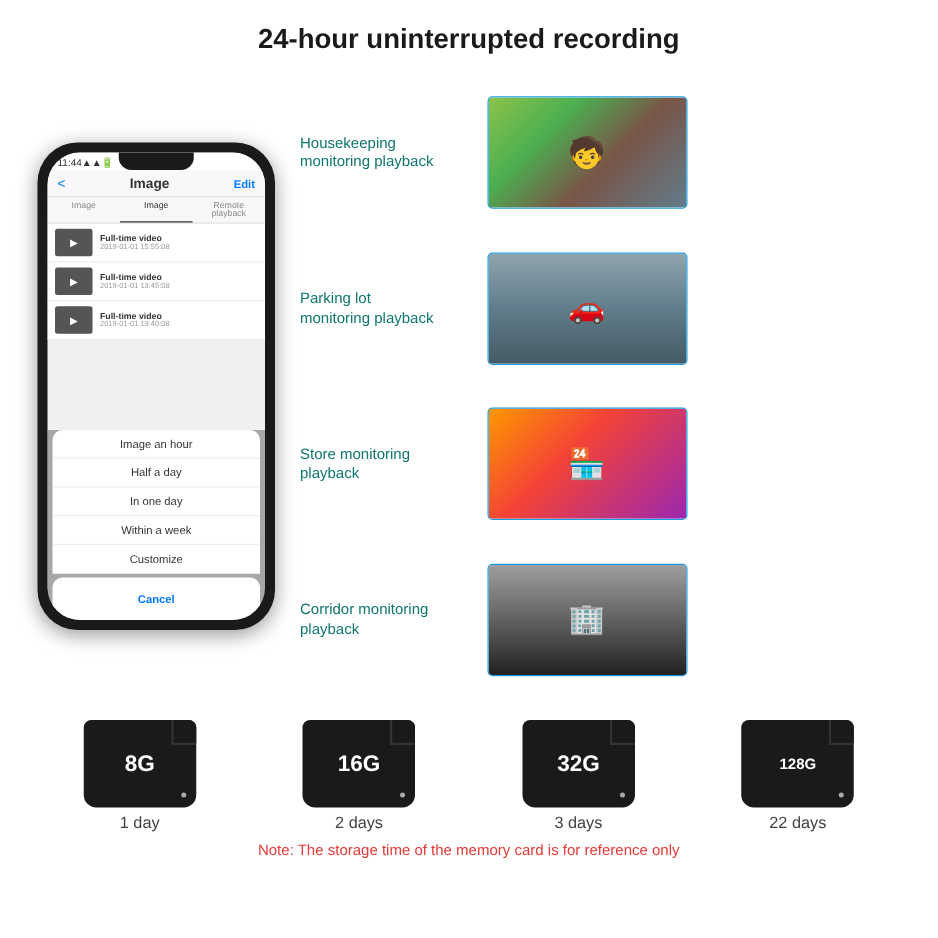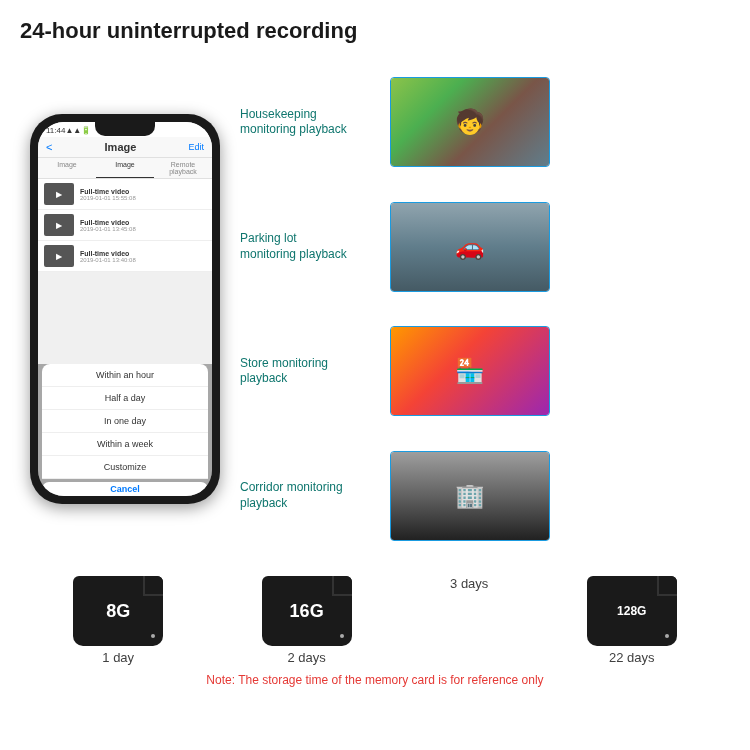--- a/index.html
+++ b/index.html
@@ -7,20 +7,21 @@
       width: 750px;
       height: 750px;
       background: #ffffff;
       font-family: Arial, sans-serif;
       overflow: hidden;
       position: relative;
     }
 
     
     .header {
+      text-align: center;
       padding: 18px 20px 10px;
       font-size: 22px;
       font-weight: bold;
       color: #1a1a1a;
     }
 
     
     .main-content {
       display: flex;
       flex-direction: row;
@@ -93,20 +94,21 @@
 
     .app-header .title {
       font-size: 11px;
       font-weight: bold;
       color: #333;
     }
 
     .app-header .edit {
       color: #007aff;
       font-size: 9px;
+      font-weight: bold;
     }
 
     .app-header .back {
       color: #007aff;
       font-size: 11px;
     }
 
     
     .app-tabs {
       background: #f8f8f8;
@@ -194,21 +196,21 @@
       font-size: 9px;
       color: #333;
       border-bottom: 1px solid #eee;
     }
 
     .dropdown-cancel {
       background: #fff;
       margin: 3px 4px 0;
       border-radius: 8px;
       text-align: center;
-      padding: 2px 4px;
+      padding: 12px 4px;
       font-size: 9px;
       font-weight: bold;
       color: #007aff;
     }
 
     
     .monitoring-section {
       flex: 1;
       display: flex;
       flex-direction: column;
@@ -412,21 +414,21 @@
             <div class="video-thumb"></div>
             <div class="video-info">
               <div class="video-title">Full-time video</div>
               <div class="video-date">2019-01-01 13:40:08</div>
             </div>
           </div>
         </div>
 
         <div class="dropdown-overlay">
           <div class="dropdown-menu">
-            <div class="dropdown-item">Within an hour</div>
+            <div class="dropdown-item">Image an hour</div>
             <div class="dropdown-item">Half a day</div>
             <div class="dropdown-item">In one day</div>
             <div class="dropdown-item">Within a week</div>
             <div class="dropdown-item">Customize</div>
           </div>
           <div class="dropdown-cancel">Cancel</div>
         </div>
 
       </div>
     </div>
@@ -478,20 +480,24 @@
 
     <div class="storage-card-wrap">
       <div class="sd-card">
         <span class="sd-card-label">16G</span>
         <div class="sd-card-dot"></div>
       </div>
       <div class="storage-days">2 days</div>
     </div>
 
     <div class="storage-card-wrap">
+      <div class="sd-card">
+        <span class="sd-card-label">32G</span>
+        <div class="sd-card-dot"></div>
+      </div>
       <div class="storage-days">3 days</div>
     </div>
 
 
     <div class="storage-card-wrap">
       <div class="sd-card">
         <span class="sd-card-label" style="font-size:12px;">128G</span>
         <div class="sd-card-dot"></div>
       </div>
       <div class="storage-days">22 days</div>

